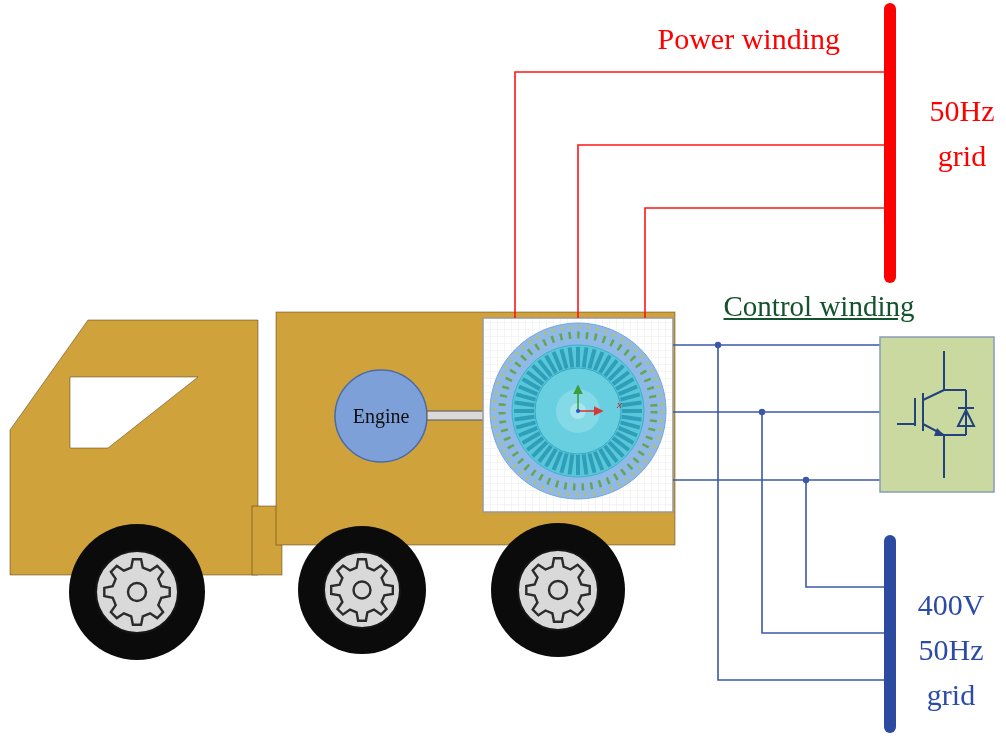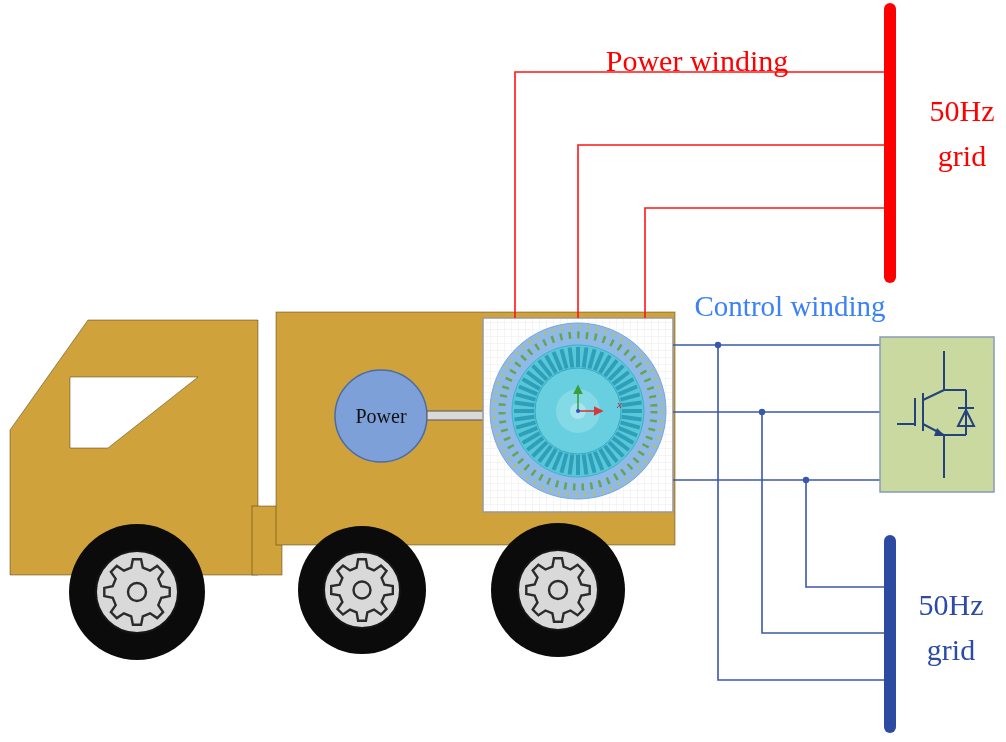--- a/index.html
+++ b/index.html
@@ -7,25 +7,25 @@
     position:relative;
     width:1006px;height:742px;
     background:#ffffff;
     overflow:hidden;
     font-family:"Liberation Serif", serif;
   }
   #stage svg{position:absolute;left:0;top:0;}
   .lbl{position:absolute;font-family:"Liberation Serif", serif;}
   .power-label{
     left:554px;top:22px;width:286px;
-    text-align:center;font-size:30px;color:#ff0000;margin-top:22px;
+    text-align:right;font-size:30px;color:#ff0000;
   }
   .control-label{
-    left:666px;top:290px;width:248px;
-    text-align:center;font-size:29px;color:#3b82f6;
+    left:695px;top:290px;width:248px;
+    text-align:center;font-size:29px;color:#14532d;text-decoration:underline;
   }
   .hv-grid-label{
     left:918px;top:88px;width:88px;
     text-align:center;font-size:30px;line-height:45px;color:#ff0000;
   }
   .lv-grid-label{
     left:905px;top:582px;width:92px;
     text-align:center;font-size:30px;line-height:45px;color:#2b4ba6;
   }
   .engine-label{
@@ -196,20 +196,21 @@
   <div class="lbl power-label">Power winding</div>
 
   <div class="lbl control-label">Control winding</div>
 
   <div class="lbl hv-grid-label">
     <div>50Hz</div>
     <div>grid</div>
   </div>
 
   <div class="lbl lv-grid-label">
+    <div>400V</div>
     <div>50Hz</div>
     <div>grid</div>
   </div>
 
-  <div class="lbl engine-label">Power</div>
+  <div class="lbl engine-label">Engine</div>
 
   <div class="lbl axis-label">x</div>
 </div>
 
 </body></html>

